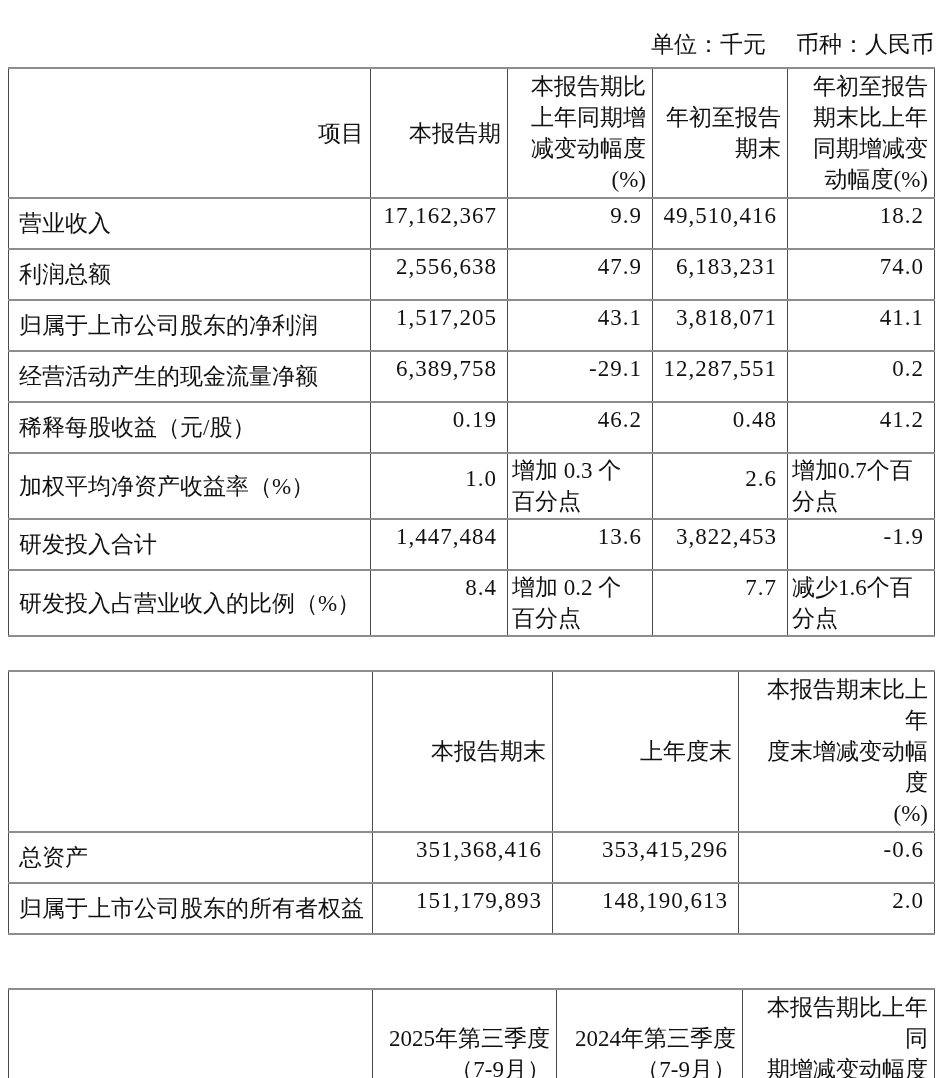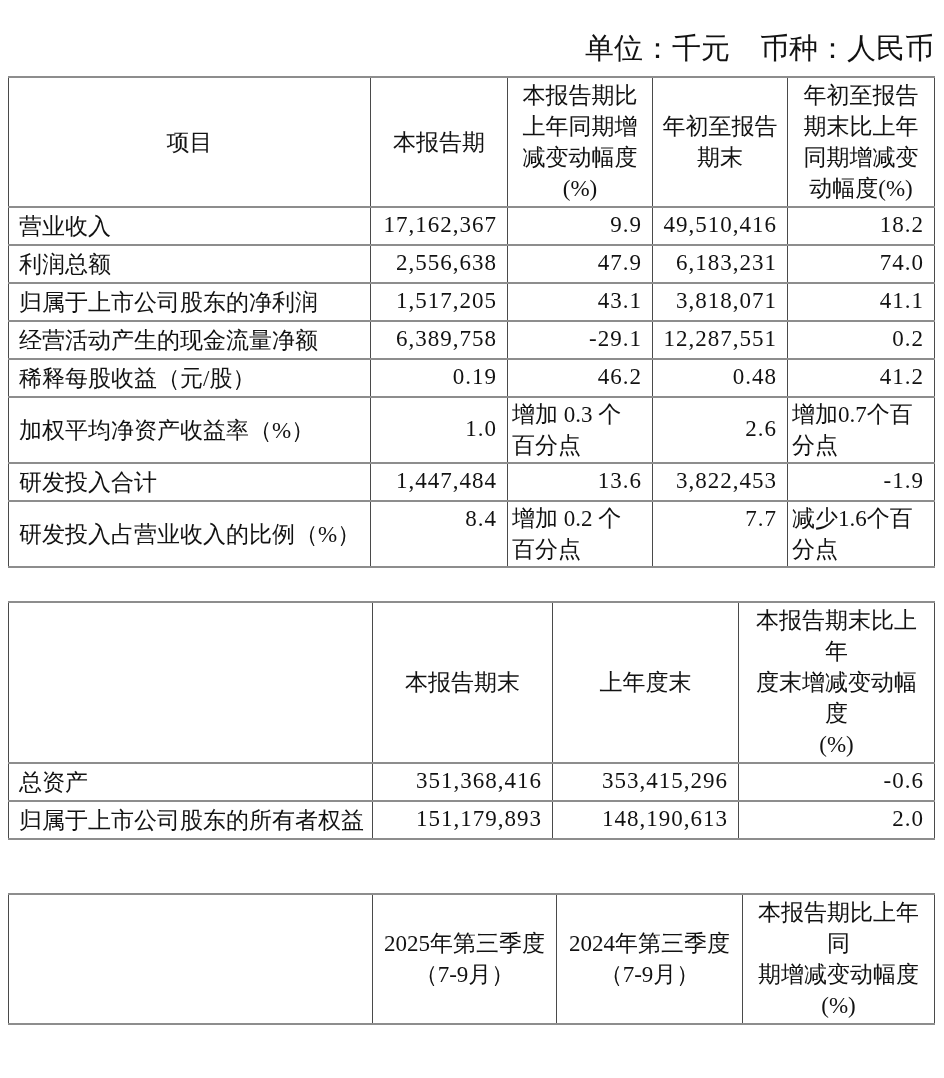--- a/index.html
+++ b/index.html
@@ -12,21 +12,21 @@
 
   .section-title {
     font-size:23px;
     font-weight:bold;
     margin:2px 0 0 22px;
     white-space:nowrap;
   }
 
   .unit-line {
     text-align:right;
-    font-size:29px;
+    font-size:23px;
     margin:17px 0 7px 0;
   }
   .unit-line .currency { margin-left:30px; }
 
   table {
     border-collapse:collapse;
     table-layout:fixed;
     width:926px;
     font-size:23px;
   }
@@ -34,33 +34,33 @@
     border-left:1px solid #4a4a4a;
     border-right:1px solid #4a4a4a;
     border-top:2px solid #8d8d8d;
     border-bottom:2px solid #8d8d8d;
     line-height:31px;
     vertical-align:middle;
     overflow:hidden;
   }
   th {
     font-weight:normal;
-    text-align:center;
+    text-align:right;
     white-space:pre-line;
     padding:2px 6px;
   }
   td.label {
     text-align:justify;
     text-justify:inter-ideograph;
     white-space:pre-line;
     padding:1px 6px 1px 10px;
   }
   td.num {
     text-align:right;
-    padding:1px 10px 4px 4px;
+    padding:1px 10px 17px 4px;
     letter-spacing:1px;
   }
   td.vtop { vertical-align:top; }
   td.chg {
     text-align:left;
     white-space:pre-line;
     padding:1px 4px;
   }
 
   #table-main { margin-top:6px; }

